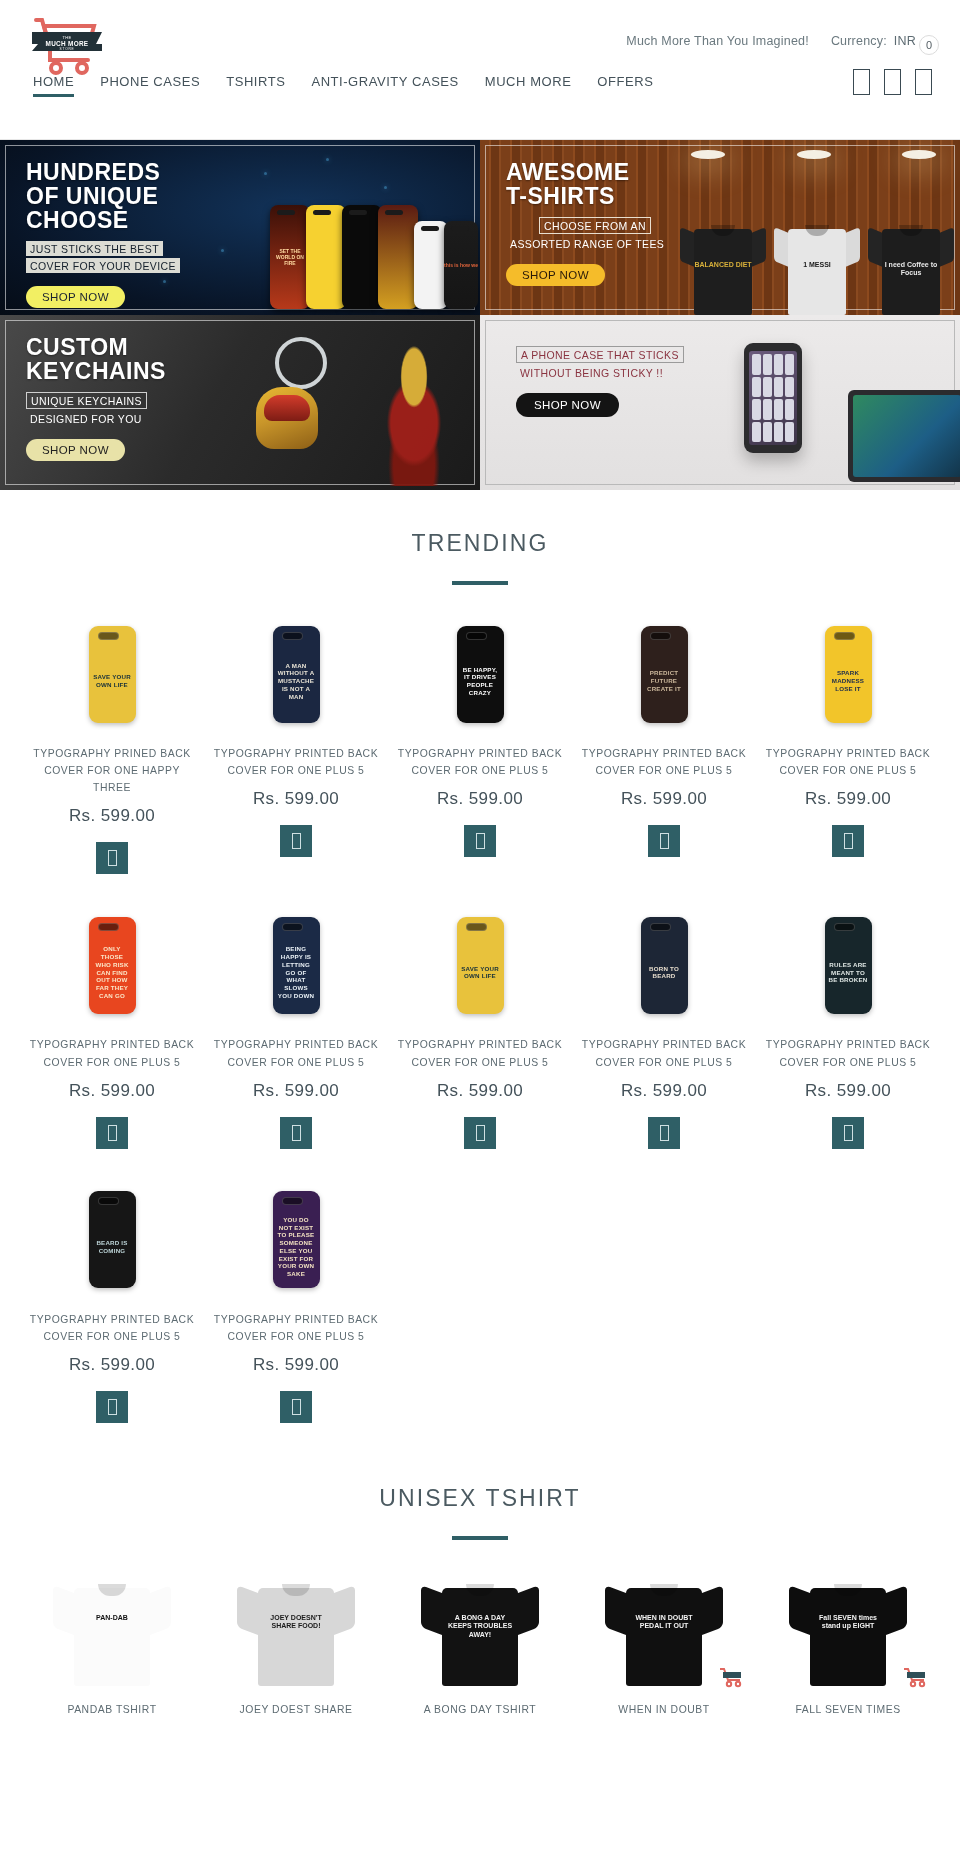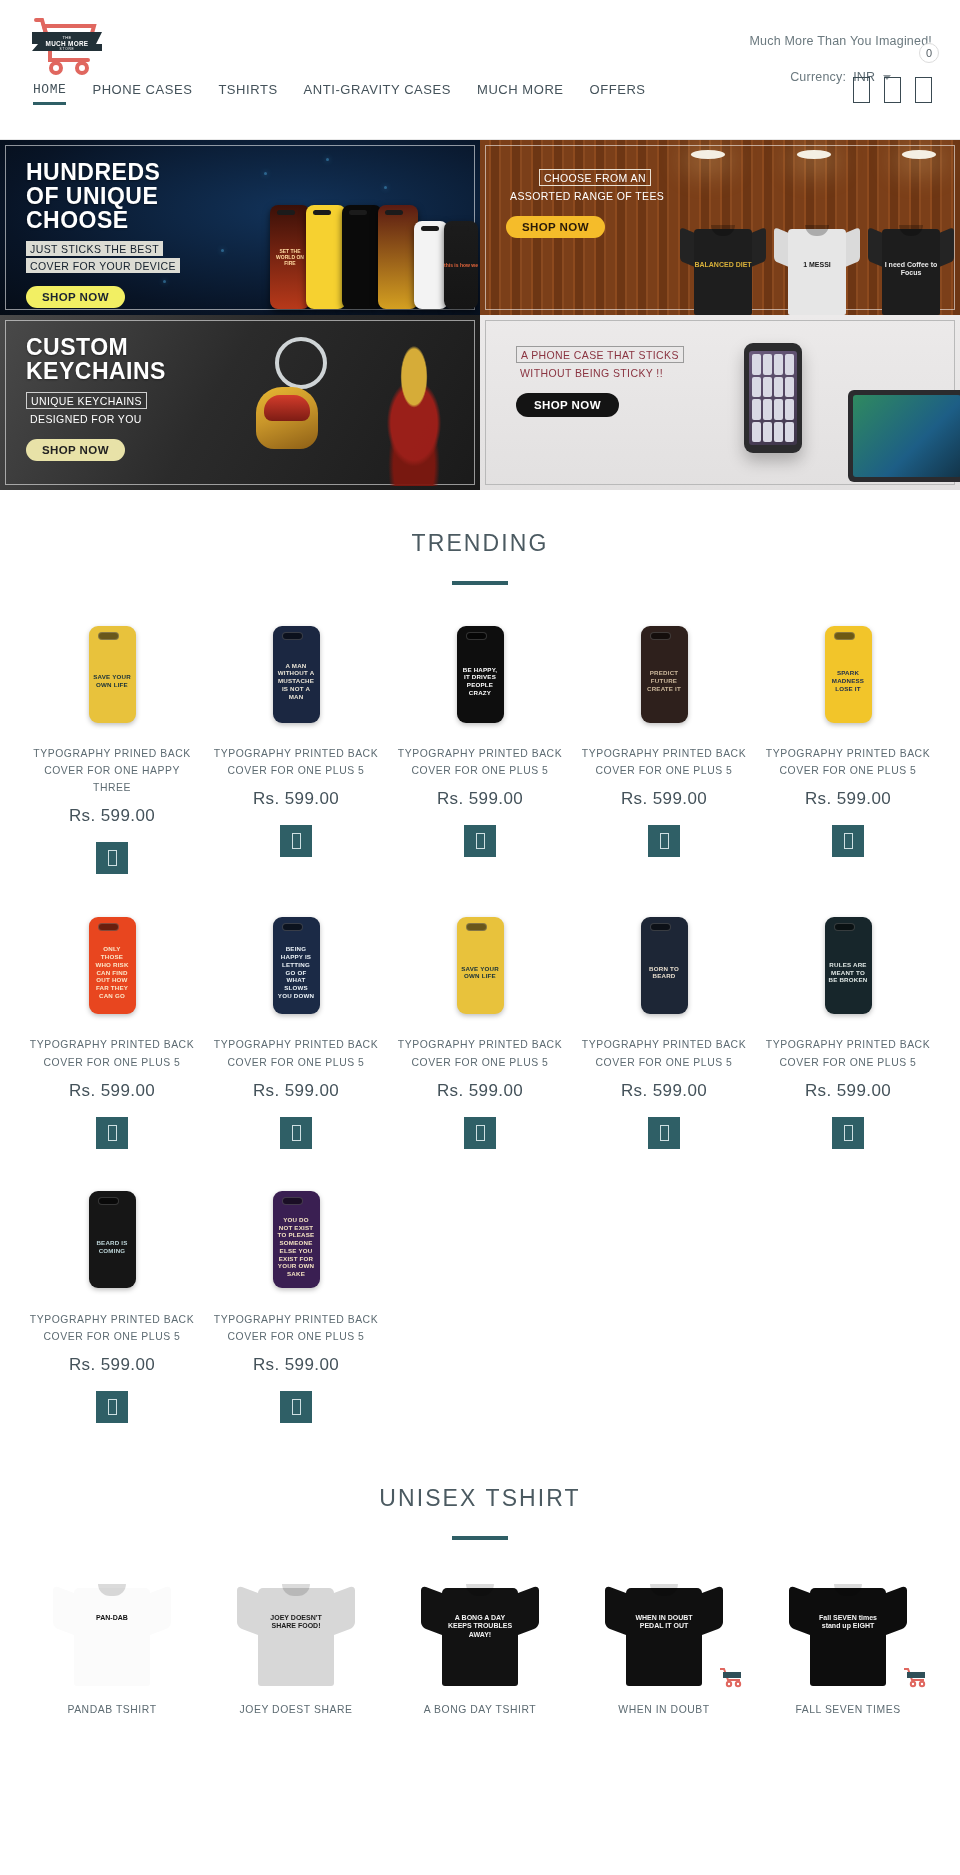--- a/index.html
+++ b/index.html
@@ -36,21 +36,20 @@
   .logo svg { display: block; }
 
   .header-top-right {
     display: flex;
     align-items: center;
     gap: 22px;
     padding-top: 20px;
     font-size: 12.5px;
     color: #6c7a80;
     letter-spacing: .2px;
-    flex-direction: column;
   }
   .tagline { color: #6b797f; font-size: 12.5px; white-space: nowrap; }
   .currency-wrap { display: flex; align-items: center; gap: 7px; font-size: 12.5px; }
   .currency-label { color: #6b797f; }
   .currency-value { color: #5d6b72; }
   .caret {
     width: 0; height: 0;
     border-left: 4.5px solid transparent;
     border-right: 4.5px solid transparent;
     border-top: 5px solid #8b9499;
@@ -68,21 +67,21 @@
   .nav { display: flex; align-items: flex-end; gap: 0; }
   .nav-item {
     font-size: 13px;
     letter-spacing: .55px;
     color: #44525a;
     padding: 6px 13px 16px 13px;
     position: relative;
     cursor: pointer;
     white-space: nowrap;
   }
-  .nav-item:first-child { padding-left: 5px; font-family: Liberation Mono, monospace; }
+  .nav-item:first-child { padding-left: 5px; }
   .nav-item.active::after {
     content: "";
     position: absolute;
     left: 5px; right: 13px;
     bottom: 8px;
     height: 3px;
     background: #2f5f66;
   }
   .header-icons {
     display: flex;
@@ -151,21 +150,21 @@
     display: inline-block;
     padding: 1.5px 4px;
     margin-bottom: 2px;
   }
   .b-btn {
     display: inline-block;
     margin-top: 11px;
     padding: 5px 16px;
     border-radius: 13px;
     font-size: 11.5px;
-    font-weight: bold;
+    font-weight: normal;
     letter-spacing: .4px;
   }
 
   
   .b1 { background: radial-gradient(ellipse at 62% 40%, #12335a 0%, #081426 70%, #050c16 100%); }
   .b1 .b-title { font-size: 23px; }
   .b1 .b-sub span { background: #dcdcd4; color: #15202c; }
   .b1 .b-btn { background: #f2ef63; color: #1b2330; }
   
   .net { position: absolute; inset: 0; opacity: .5; }
@@ -511,20 +510,24 @@
       </div>
       <div class="tee">
         <div class="tee-sleeve-l" style="background:#242424"></div>
         <div class="tee-sleeve-r" style="background:#242424"></div>
         <div class="tee-body" style="background:#1d1d1d"></div>
         <div class="tee-neck"></div>
         <div class="tee-print" style="color:#e9e9e9">I need Coffee to Focus</div>
       </div>
     </div>
     <div class="b-text">
+      <div class="b-title">
+        <div>AWESOME</div>
+        <div>T-SHIRTS</div>
+      </div>
       <div class="b-sub">
         <div><span class="boxed">CHOOSE FROM AN</span></div>
         <div><span>ASSORTED RANGE OF TEES</span></div>
       </div>
       <div class="b-btn">SHOP NOW</div>
     </div>
   </div>
 
   <div class="banner b3">
     <div class="banner-inner"></div>

